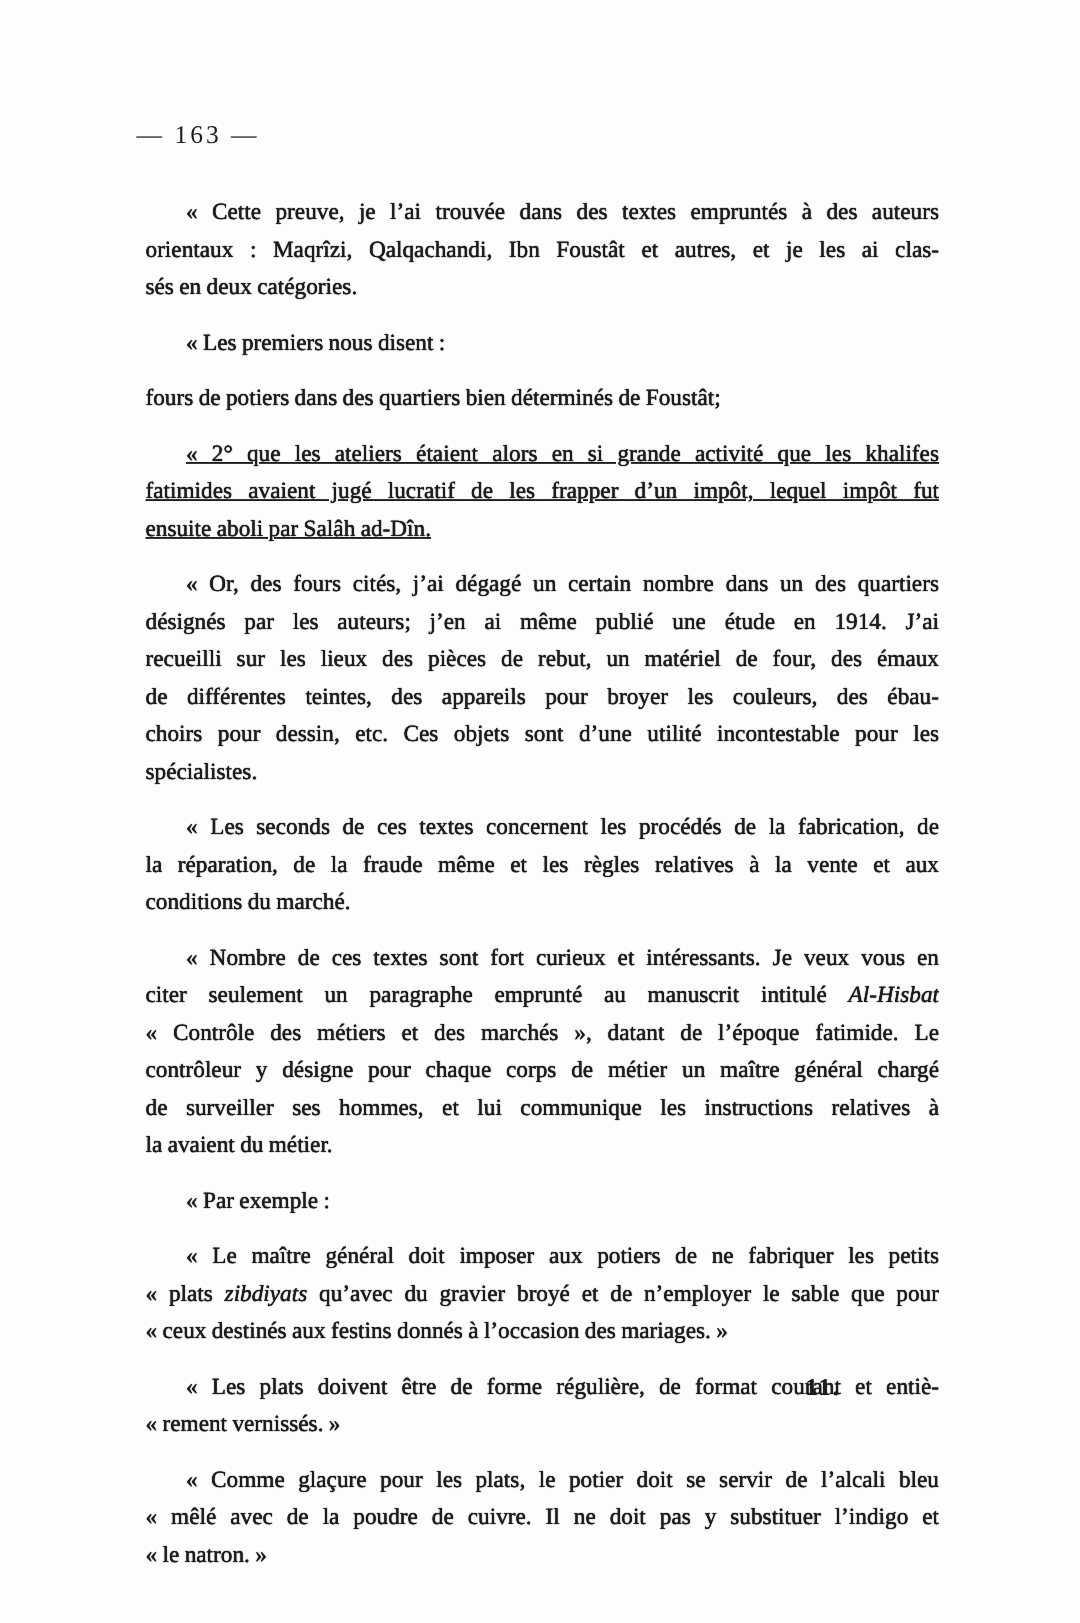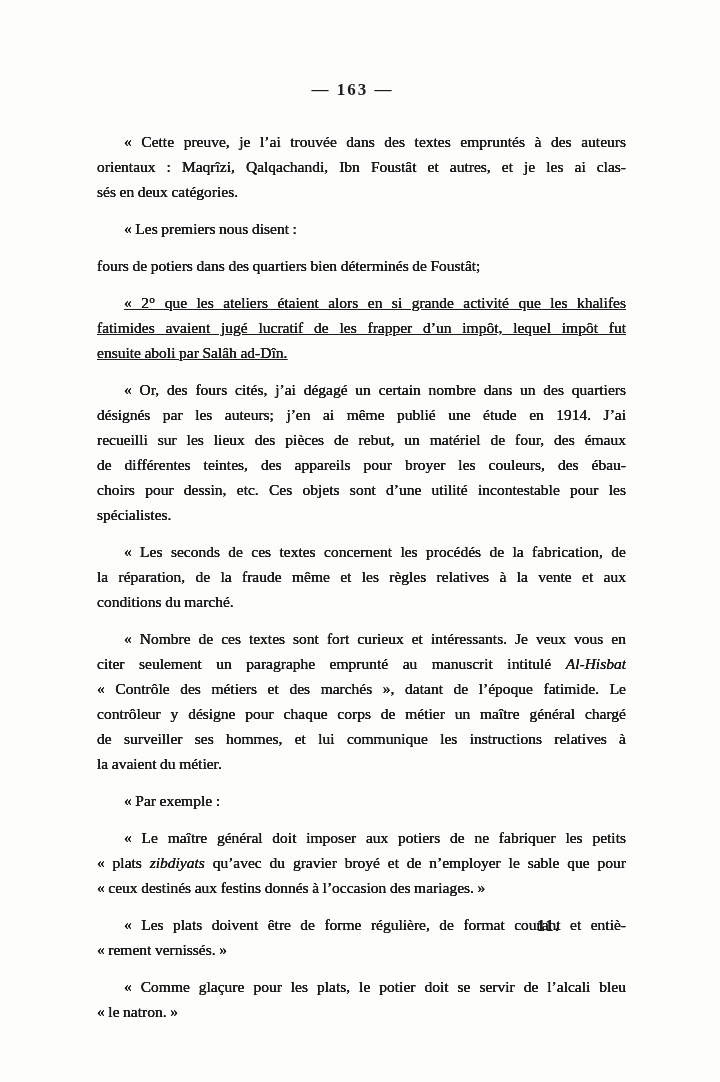--- a/index.html
+++ b/index.html
@@ -9,25 +9,24 @@
     height: 1082px;
     margin: 0 auto;
     background: #fdfdfc;
     font-family: "Liberation Serif", serif;
     color: #1c1c1c;
     overflow: hidden;
   }
   .page-number {
     position: absolute;
     top: 80px;
-    left: 76px;
+    left: 91px;
     width: 553px;
-    text-align: center;
     font-size: 17px;
-    font-weight: bold;
+    font-weight: normal;
     letter-spacing: 2px;
   }
   .text-block {
     position: absolute;
     left: 85px;
     top: 117px;
     width: 553px;
     font-size: 15.5px;
     font-weight: normal;
     text-shadow: 0 0 0.6px currentColor, 0 0 0.6px currentColor;
@@ -107,18 +106,19 @@
         <div class="line j first">« Le maître général doit imposer aux potiers de ne fabriquer les petits</div>
         <div class="line j">« plats <i>zibdiyats</i> qu’avec du gravier broyé et de n’employer le sable que pour</div>
         <div class="line">« ceux destinés aux festins donnés à l’occasion des mariages. »</div>
       </div>
       <div class="para">
         <div class="line j first">« Les plats doivent être de forme régulière, de format courant et entiè-</div>
         <div class="line">« rement vernissés. »</div>
       </div>
       <div class="para">
         <div class="line j first">« Comme glaçure pour les plats, le potier doit se servir de l’alcali bleu</div>
+        <div class="line j">« mêlé avec de la poudre de cuivre. Il ne doit pas y substituer l’indigo et</div>
         <div class="line">« le natron. »</div>
       </div>
     </div>
 
   <div class="signature-mark">11.</div>
 </div>
 
 </body></html>

